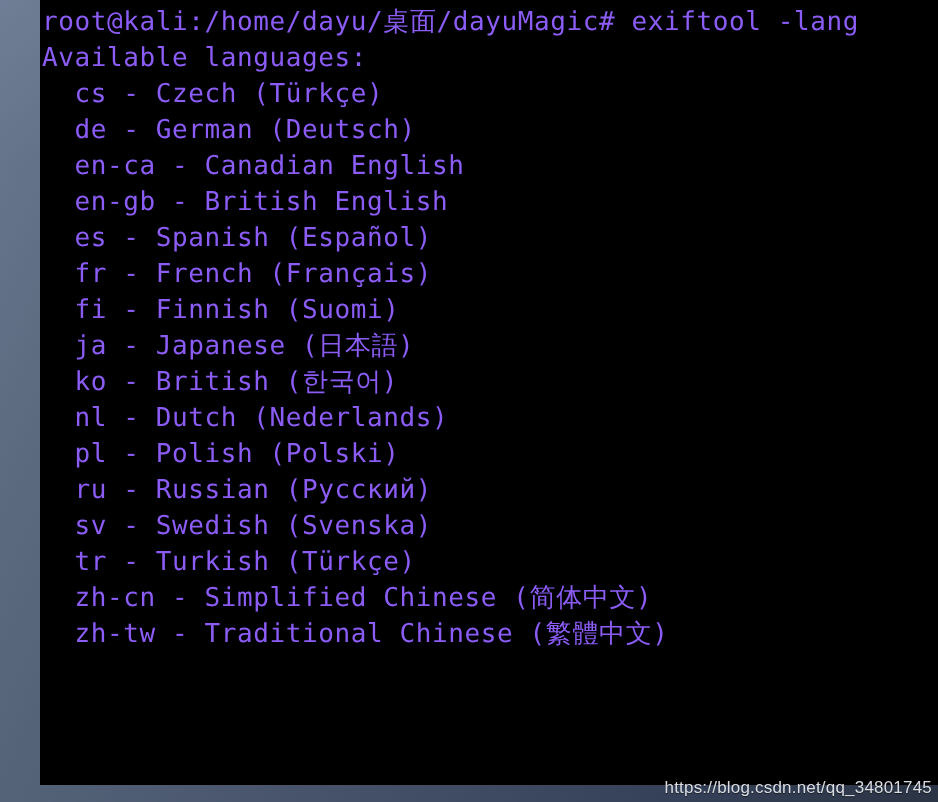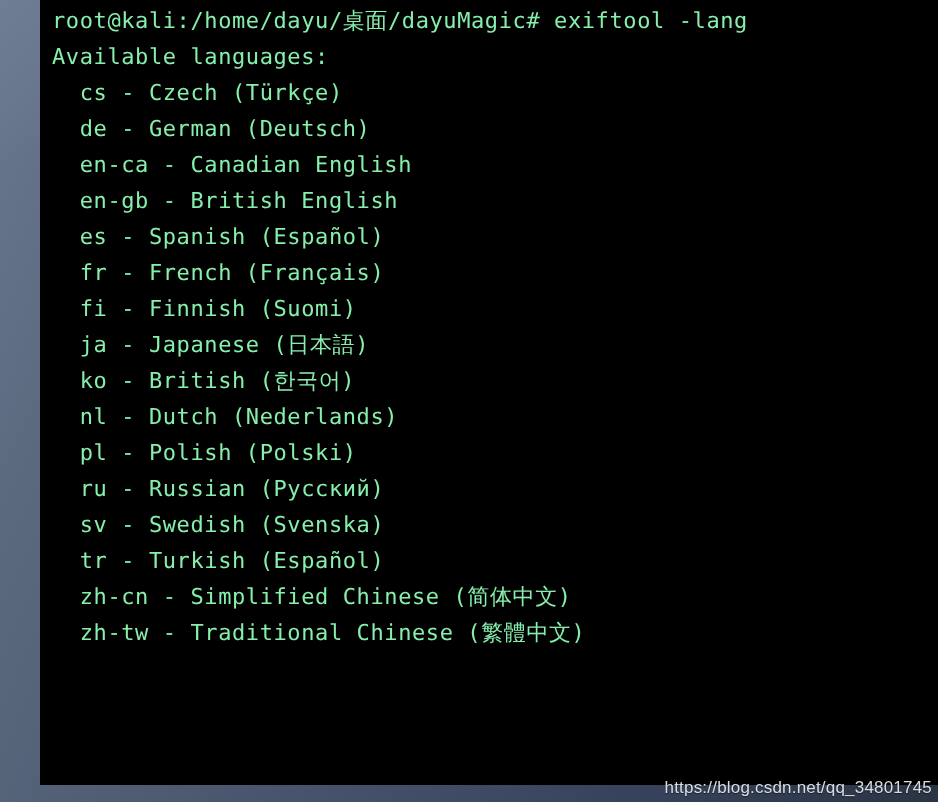--- a/index.html
+++ b/index.html
@@ -50,25 +50,25 @@
     top: 0;
     width: 898px;
     height: 785px;
     padding: 4px 0 0 0;
     box-sizing: border-box;
   }
 
   .term-line {
     height: 36px;
     line-height: 36px;
-    font-size: 22px;
+    font-size: 26px;
     letter-spacing: 0.6px;
-    color: #86efac;
+    color: #8b5cf6;
     white-space: pre;
-    padding-left: 12px;
+    padding-left: 2px;
     text-rendering: geometricPrecision;
   }
 
   
   #cursor-block {
     display: inline-block;
     width: 17px;
     height: 29px;
     background: #b2b2b2;
     vertical-align: -6px;
@@ -106,21 +106,21 @@
       <div class="term-line">  en-gb - British English</div>
       <div class="term-line">  es - Spanish (Español)</div>
       <div class="term-line">  fr - French (Français)</div>
       <div class="term-line">  fi - Finnish (Suomi)</div>
       <div class="term-line">  ja - Japanese (日本語)</div>
       <div class="term-line">  ko - British (한국어)</div>
       <div class="term-line">  nl - Dutch (Nederlands)</div>
       <div class="term-line">  pl - Polish (Polski)</div>
       <div class="term-line">  ru - Russian (Русский)</div>
       <div class="term-line">  sv - Swedish (Svenska)</div>
-      <div class="term-line">  tr - Turkish (Español)</div>
+      <div class="term-line">  tr - Turkish (Türkçe)</div>
       <div class="term-line">  zh-cn - Simplified Chinese (简体中文)</div>
       <div class="term-line">  zh-tw - Traditional Chinese (繁體中文)</div>
 
 
     </div>
   </div>
 
   <div id="watermark">https://blog.csdn.net/qq_34801745</div>
 
 </div>

